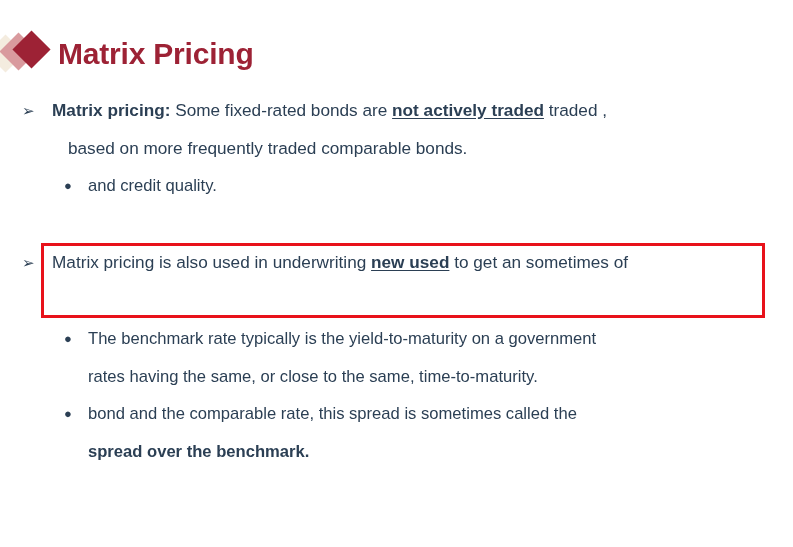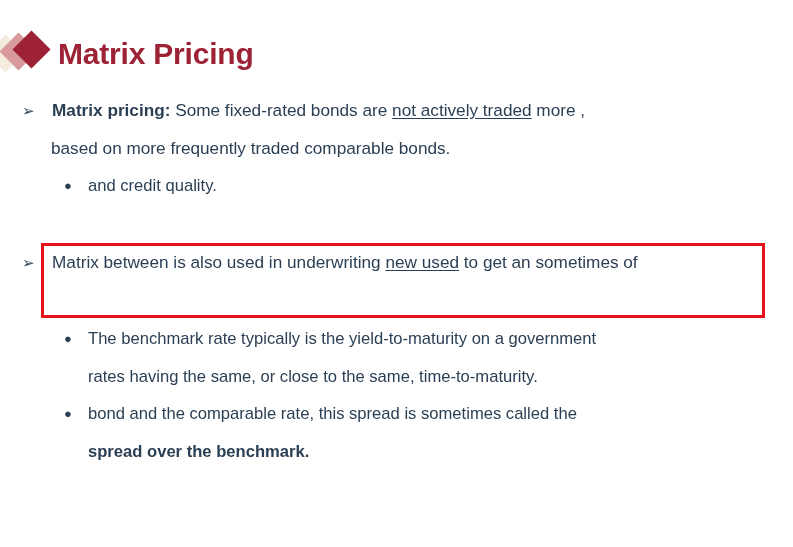--- a/index.html
+++ b/index.html
@@ -93,21 +93,21 @@
   .lvl2 .marker {
     position: absolute;
     left: 64px;
     top: 0;
     font-size: 13px;
     color: #2b3f54;
     line-height: 37.5px;
   }
 
   .bu { font-weight: bold; }
-  .bu-u { font-weight: normal; text-decoration: underline; text-underline-offset: 2px; }
+  .bu-u { font-weight: bold; text-decoration: underline; text-underline-offset: 2px; }
 
   
   .redbox {
     position: absolute;
     left: 41px;
     top: 243px;
     width: 724px;
     height: 75px;
     border: 3px solid #e8121a;
     box-sizing: border-box;
@@ -131,42 +131,42 @@
     </div>
     <div class="slide-title">Matrix Pricing</div>
   </div>
 
   <div class="body">
 
     <div class="block-a">
 
       <div class="lvl1">
         <span class="marker">➢</span>
-        <span class="bu">Matrix pricing:</span><span>  Some fixed-rated bonds are </span><span class="bu-u">not actively traded</span><span> more ,</span>
+        <span class="bu">Matrix pricing:</span><span>  Some fixed-rated bonds are </span><span class="bu-u">not actively traded</span><span> traded ,</span>
       </div>
 
-      <div class="lvl1" style="padding-left:33px;margin-left:18px;">
+      <div class="lvl1" style="padding-left:68px;">
         <span>based on more frequently traded comparable bonds.</span>
       </div>
 
       <div class="lvl2">
         <span class="marker">●</span>
       </div>
 
       <div class="lvl2">
         <span>and credit quality.</span>
       </div>
 
     </div>
 
     <div class="block-b">
 
       <div class="lvl1">
         <span class="marker">➢</span>
-        <span>Matrix between is also used in underwriting </span><span class="bu-u">new used</span><span> to get an sometimes of</span>
+        <span>Matrix pricing is also used in underwriting </span><span class="bu-u">new used</span><span> to get an sometimes of</span>
       </div>
 
 
     </div>
 
     <div class="block-c">
 
       <div class="lvl2">
         <span class="marker">●</span>
         <span>The benchmark rate typically is the yield-to-maturity on a government</span>

